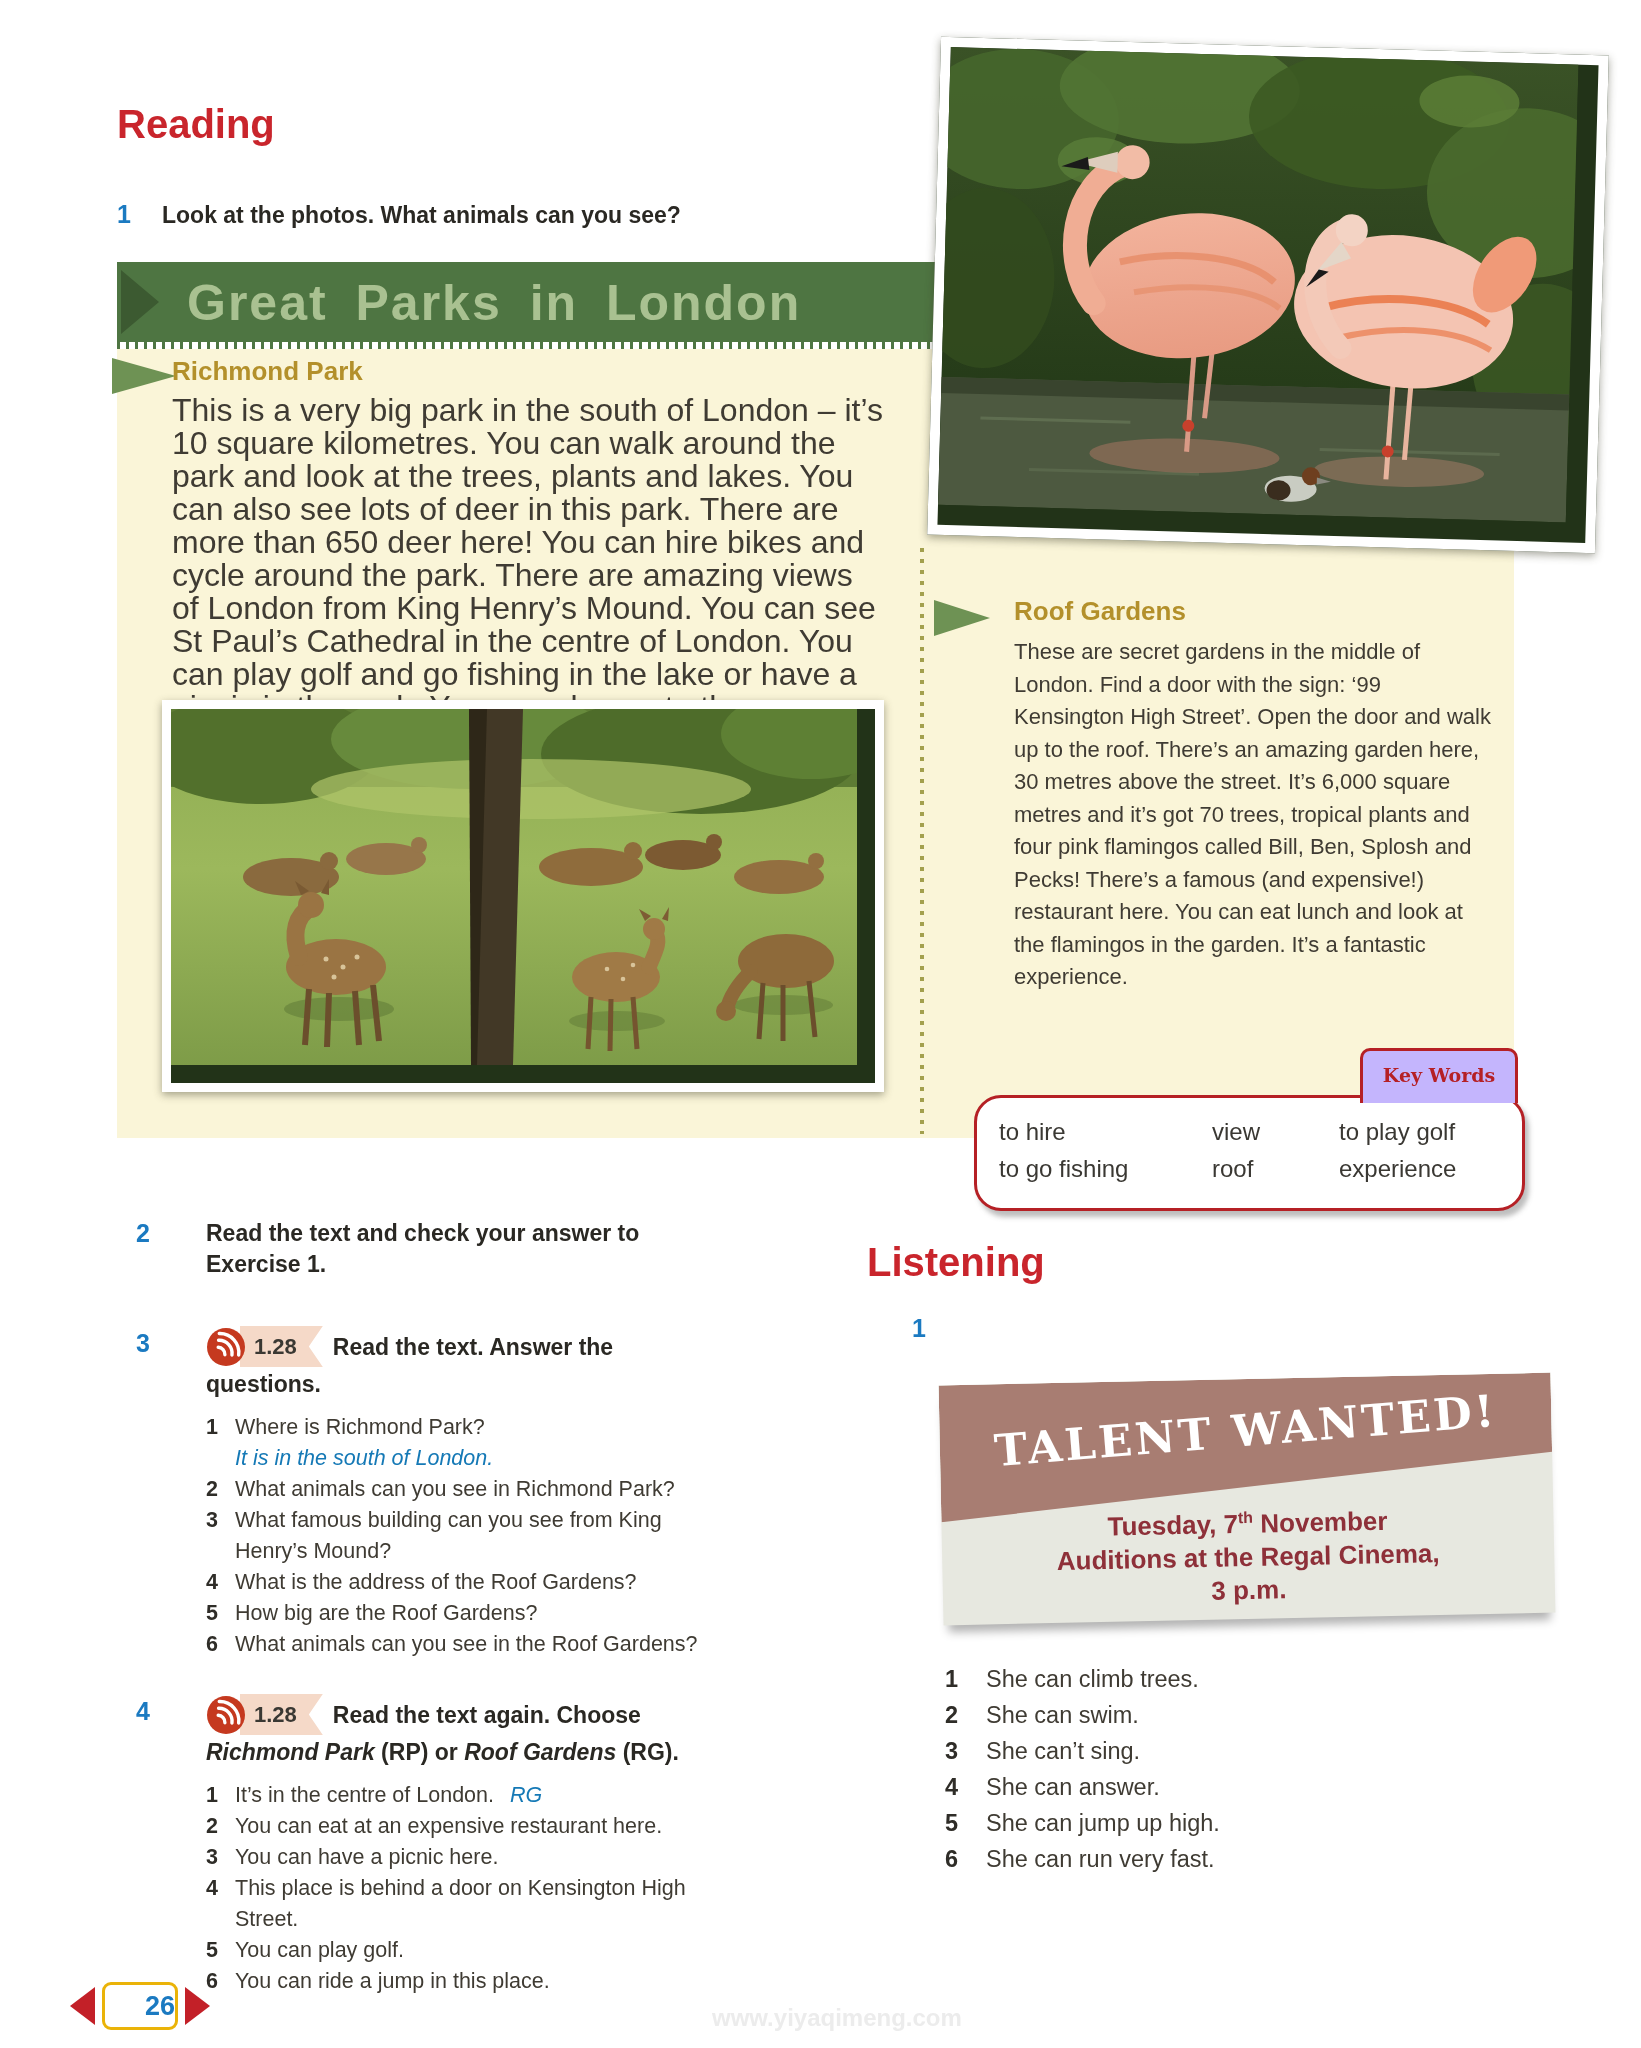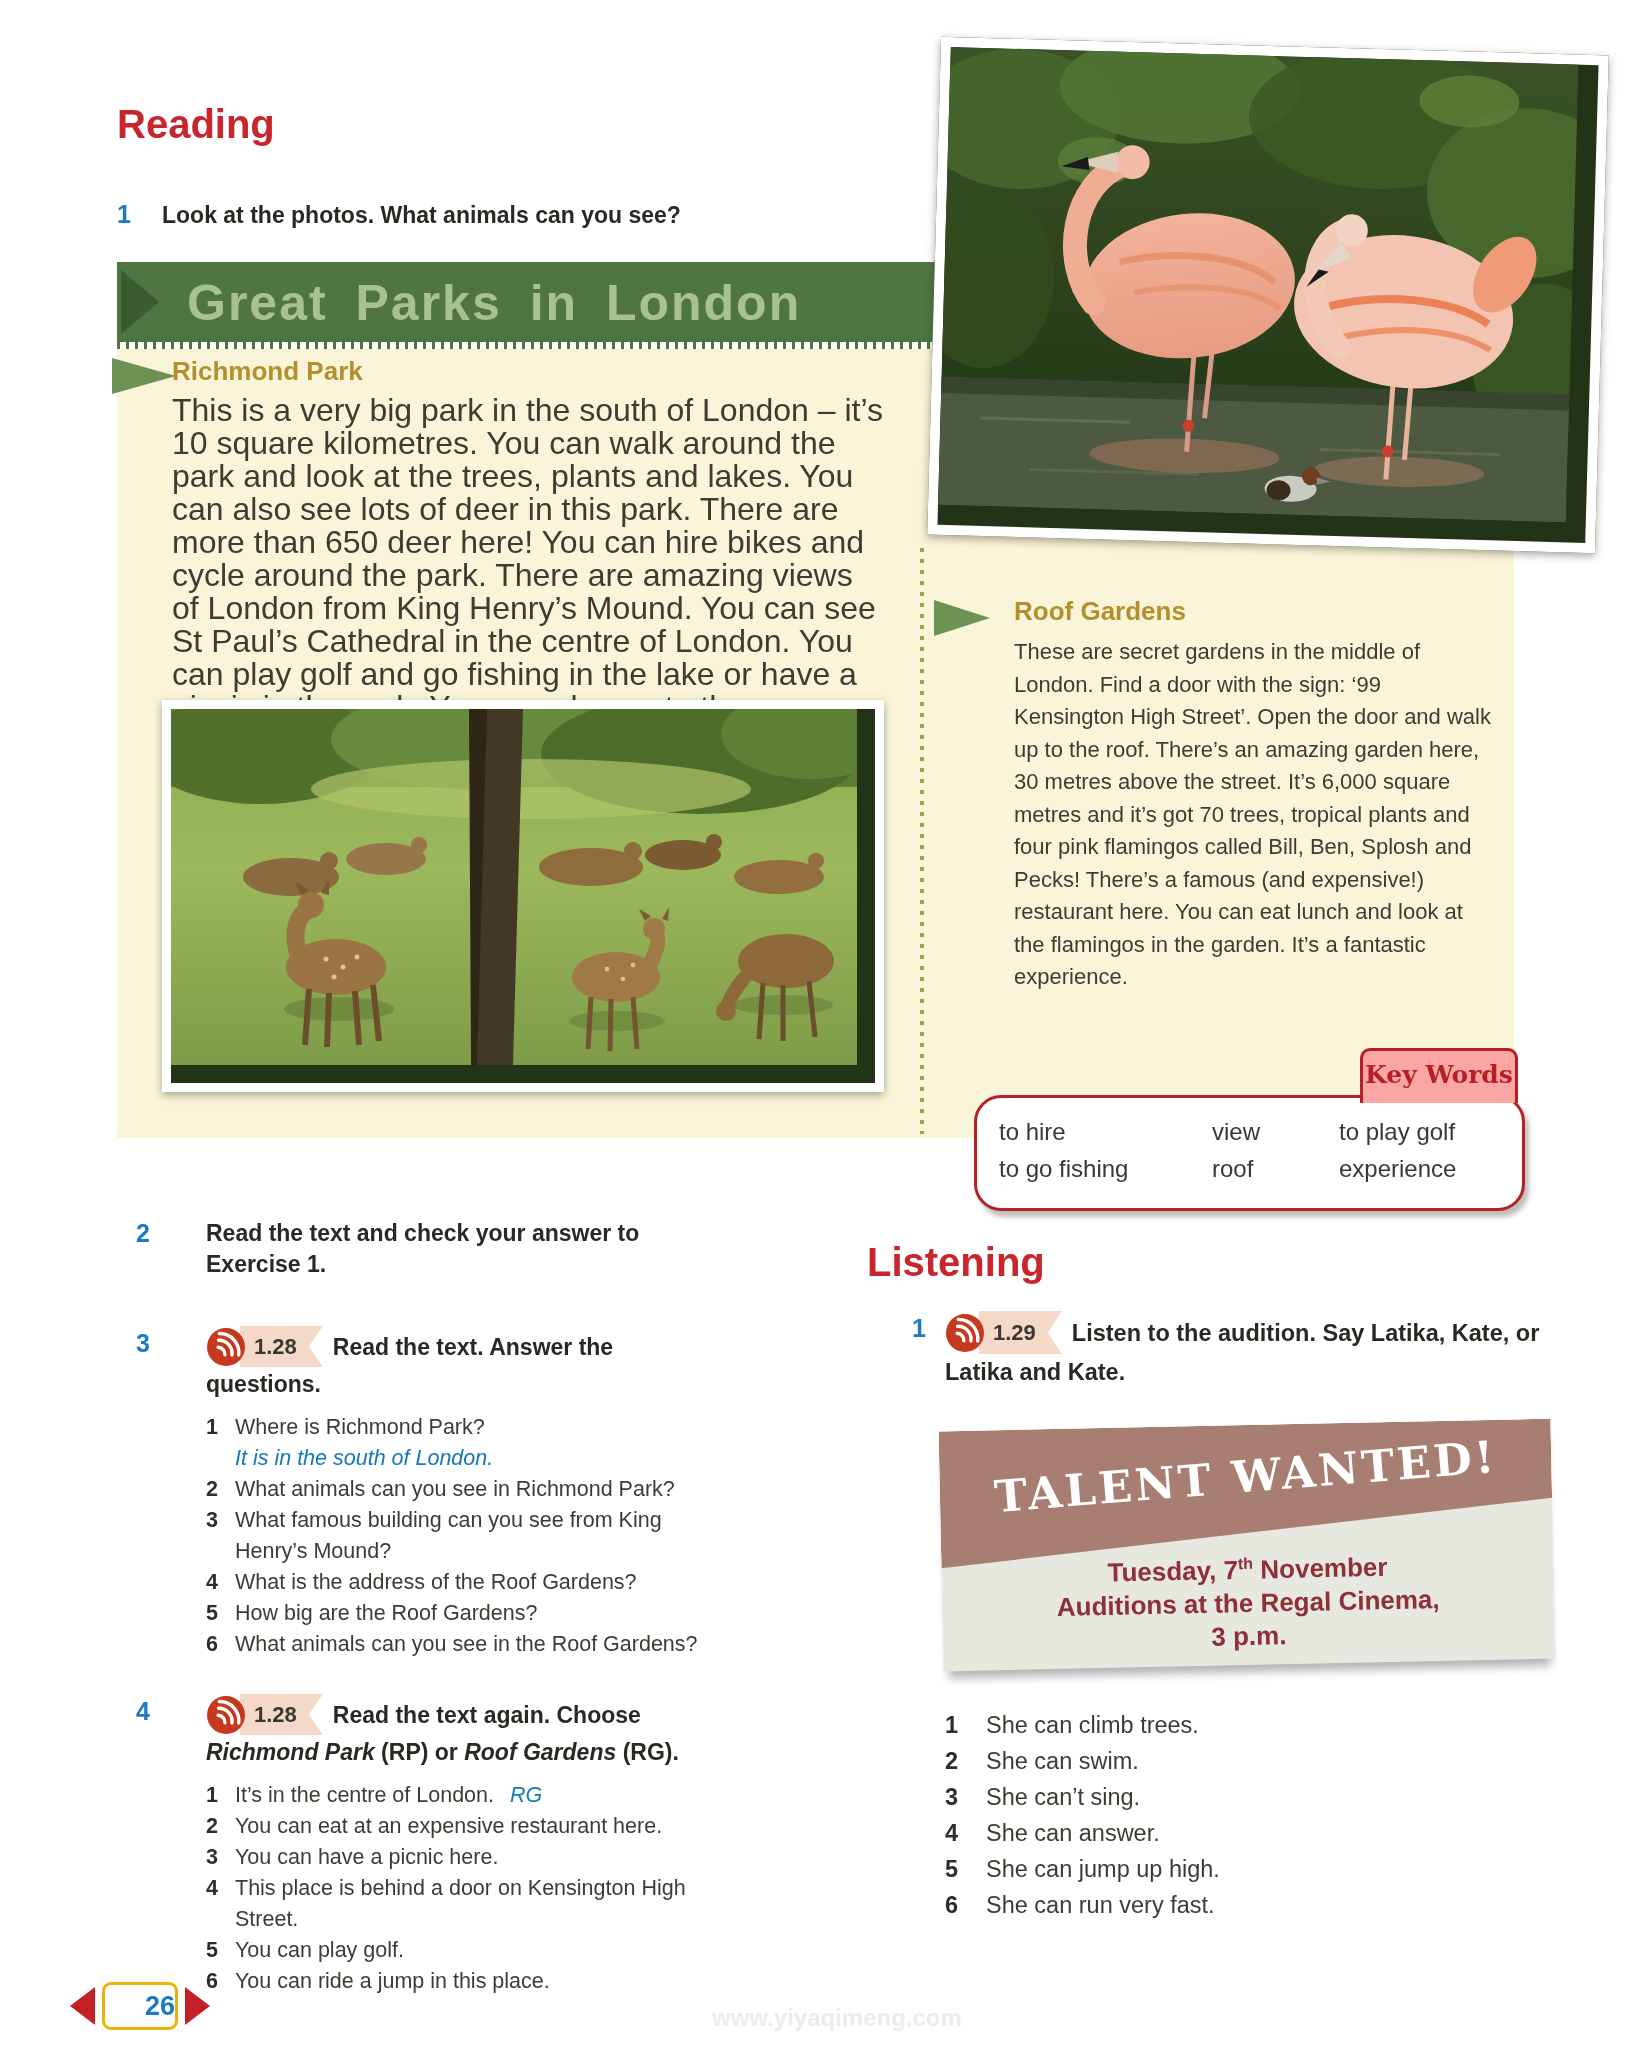--- a/index.html
+++ b/index.html
@@ -38,24 +38,24 @@
   .v-dots{left:908px;top:548px;width:4px;height:586px;
       background:repeating-linear-gradient(180deg,#A3A04E 0 4px,rgba(0,0,0,0) 4px 11px);}
 
   
   .photo{border:10px solid #ffffff;box-shadow:0 3px 8px rgba(60,60,40,.45);background:#223318;}
   .flamingo-photo{left:922px;top:46px;width:648px;height:478px;transform:rotate(1.6deg);}
   .deer-photo{left:150px;top:700px;width:704px;height:374px;border-width:9px;}
   .photo svg{display:block;}
 
   
-  .kw-tab{left:1348px;top:1048px;width:152px;height:52px;background:#fca5a5;
+  .kw-tab{left:1348px;top:1048px;width:152px;height:52px;background:#c4b5fd;
       border:3px solid #B52025;border-bottom:none;border-radius:10px 10px 0 0;z-index:3;
       text-align:center;line-height:48px;font-family:"DejaVu Serif",serif;
-      font-weight:bold;font-size:25px;color:#B52025;}
+      font-weight:bold;font-size:19px;color:#B52025;}
   .kw-box{left:962px;top:1095px;width:545px;height:110px;background:#ffffff;
       border:3px solid #B52025;border-radius:27px;z-index:2;
       box-shadow:4px 6px 5px rgba(110,110,110,.45);}
   .kw-col{position:absolute;top:15px;font-size:24px;color:#3A3833;line-height:37px;}
 
   
   .audio-chip{display:inline-flex;align-items:center;vertical-align:middle;margin-right:10px;position:relative;top:-2px;}
   .audio-circle{width:40px;height:40px;flex:none;margin-right:-6px;position:relative;z-index:1;}
   .audio-label{background:#F5D9C8;color:#3A3833;font-weight:bold;font-size:22px;
       padding:5px 26px 5px 14px;
@@ -364,31 +364,20 @@
         </div>
       </div>
     </div>
   </div>
 
   <div class="abs right-col">
     <div class="section-heading">Listening</div>
 
     <div class="l-ex">
       <div class="num">1</div>
-      <div class="l-content"><span class="audio-chip">
-            <svg class="audio-circle" viewBox="0 0 40 40">
-              <circle cx="20" cy="20" r="19" fill="#C5391F"></circle>
-              <g fill="none" stroke="#ffffff" stroke-width="3.4" stroke-linecap="round" transform="rotate(-42 20 20)">
-                <path d="M14 15 a7 7 0 0 1 0 10"></path>
-                <path d="M19 10 a13 13 0 0 1 0 20"></path>
-                <path d="M24 5.5 a19 19 0 0 1 0 29"></path>
-              </g>
-            </svg>
-            <span class="audio-label">1.29</span>
-          </span><span>Listen to the audition. Say Latika, Kate, or Latika and Kate.</span></div>
     </div>
 
     <div class="poster">
       <div class="poster-brown"></div>
       <div class="poster-headline">TALENT WANTED!</div>
       <div class="poster-dates">
         <div><span>Tuesday, 7</span><sup>th</sup><span> November</span></div>
         <div>Auditions at the Regal Cinema,</div>
         <div>3 p.m.</div>
       </div>

